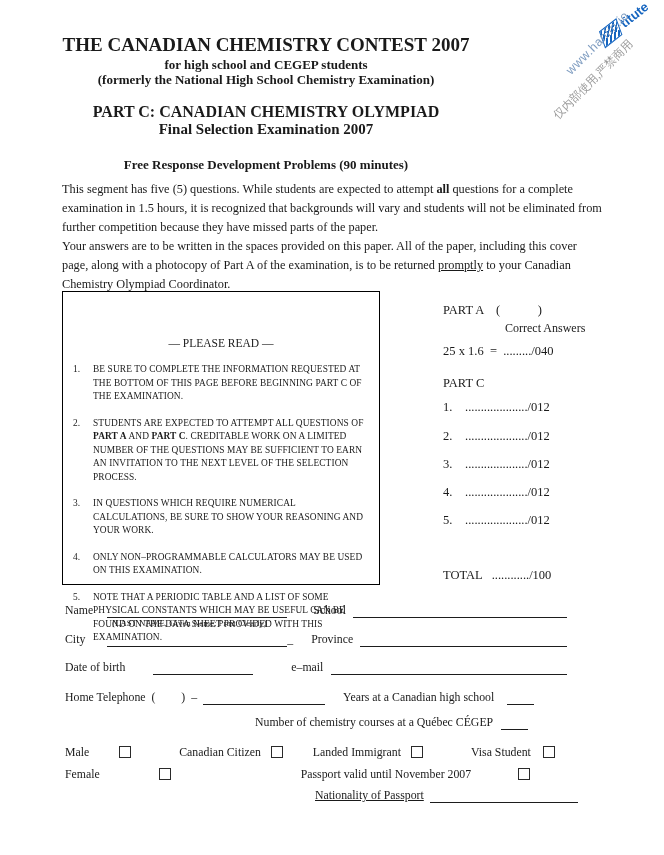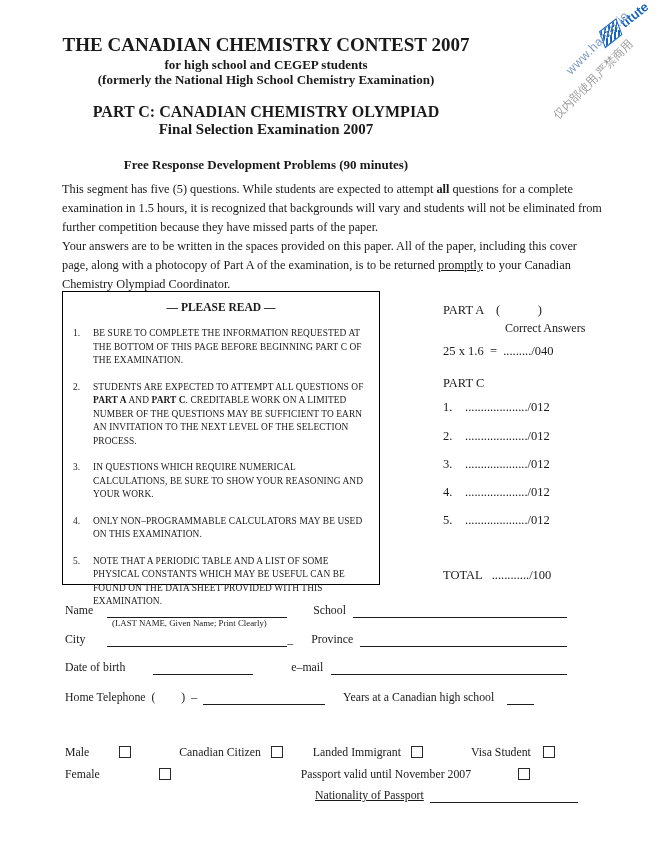--- a/index.html
+++ b/index.html
@@ -26,21 +26,21 @@
   .hdr .t4{font-size:16px; line-height:18px; margin-top:16px;}
   .hdr .t5{font-size:15px; line-height:17px;}
   .hdr .t6{font-size:13px; line-height:15px; margin-top:19px;}
   
   .para{position:absolute; left:62px; width:542px; font-size:12.3px; line-height:19px;}
   .p1{top:180px;} .p2{top:237px;}
   .para b{font-weight:bold;} .para u{text-decoration:underline;}
   
   .rbox{position:absolute; left:62px; top:291px; width:318px; height:294px;
     border:1.6px solid #000; box-sizing:border-box; padding:9px 10px 0 10px;}
-  .rbox .btitle{text-align:center; font-weight:bold; font-size:11.5px; margin-bottom:14px;}
+  .rbox .btitle{text-align:center; font-weight:normal; font-size:11.5px; margin-bottom:14px;margin-top:36px;}
   .ritem{display:flex; font-size:9.4px; line-height:13.5px; margin-bottom:13px;
     letter-spacing:.1px;}
   .ritem .num{width:20px; flex:none;}
   .ritem .txt{flex:1;}
   .ritem b{font-weight:bold;}
   
   .sc{position:absolute; font-size:12.5px; white-space:pre;}
   .sc-parta{left:443px; top:303px;}
   .sc-ca{left:505px; top:321px; font-size:12px;}
   .sc-formula{left:443px; top:344px;}
@@ -136,20 +136,24 @@
     <span class="wline" style="flex:1; margin-left:8px;"></span>
   </div>
   <div class="frow" style="top:689px; right:97px;">
     <span class="pre">Home Telephone  (</span>
     <span style="width:26px;"></span>
     <span class="pre">)  –</span>
     <span class="wline" style="width:122px; margin-left:6px;"></span>
     <span style="margin-left:18px;">Years at a Canadian high school</span>
     <span class="wline" style="width:27px; margin-left:13px;"></span>
   </div>
+  <div class="frow" style="top:714px; left:255px;">
+    <span>Number of chemistry courses at a Québec CÉGEP</span>
+    <span class="wline" style="width:27px; margin-left:8px;"></span>
+  </div>
   <div class="frow" style="top:744px;align-items:flex-end;">
     <span>Male</span>
     <span class="cb" style="margin-left:30px;"></span>
     <span style="margin-left:48px;">Canadian Citizen</span>
     <span class="cb" style="margin-left:10px;"></span>
     <span style="margin-left:30px;">Landed Immigrant</span>
     <span class="cb" style="margin-left:10px;"></span>
     <span style="margin-left:48px;">Visa Student</span>
     <span class="cb" style="margin-left:12px;"></span>
   </div>

